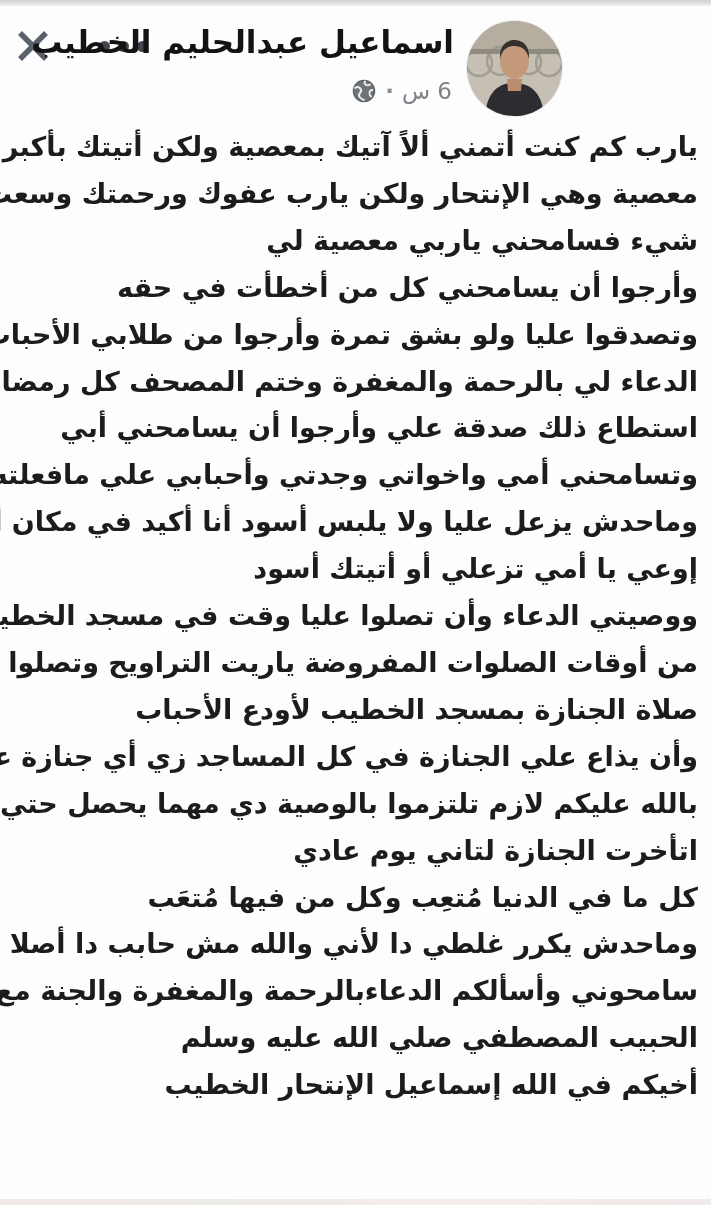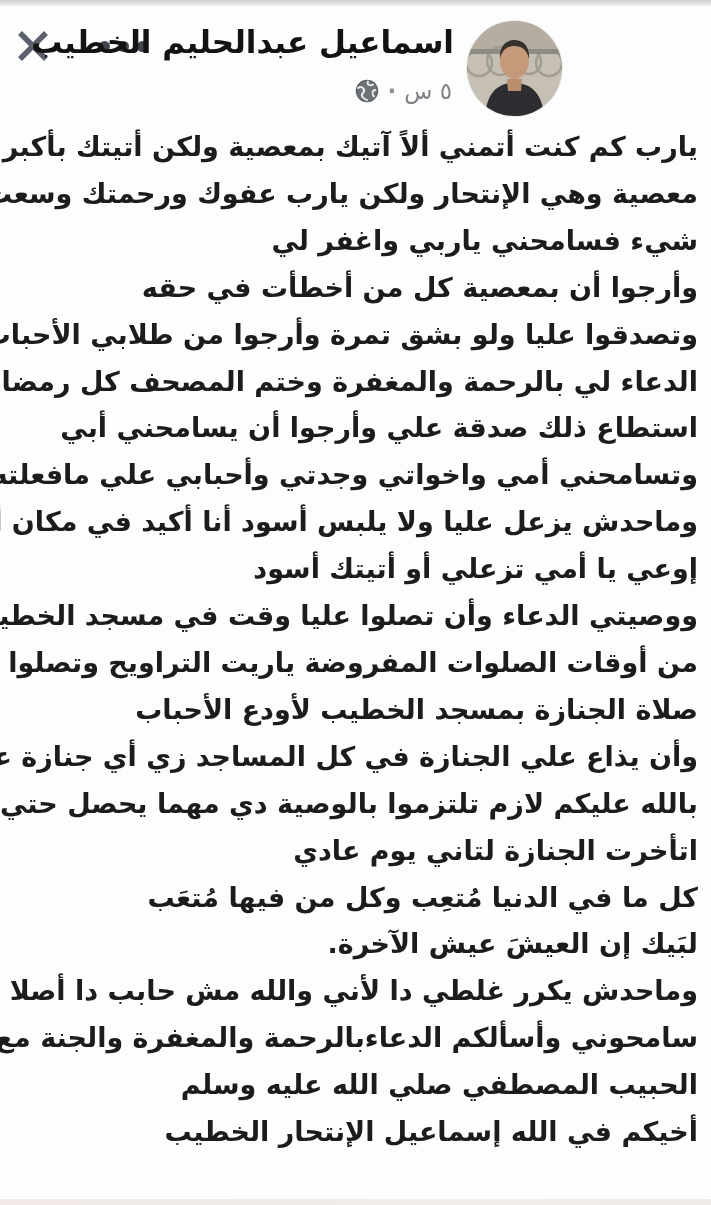--- a/index.html
+++ b/index.html
@@ -113,21 +113,21 @@
     <span class="dots">
       <span class="dot"></span>
         <span class="dot"></span>
         <span class="dot"></span>
     </span>
   </button>
 
   <div class="author-name">اسماعيل عبدالحليم الخطيب</div>
 
   <div class="meta-row">
-    <span>٥ س</span>
+    <span>6 س</span>
     <span class="sep">·</span>
     <svg class="globe" viewBox="0 0 26 26">
       <circle cx="13" cy="13" r="10.5" fill="#6e7378"></circle>
       <circle cx="13" cy="13" r="10.5" fill="none" stroke="#5c6166" stroke-width="1.5"></circle>
       <path d="M4 10 C8 7 12 12 9 15 C6 18 10 21 13 22" fill="none" stroke="#e9eaeb" stroke-width="2" stroke-linecap="round"></path>
       <path d="M14 3.5 C12 7 17 8 19 6.5" fill="none" stroke="#e9eaeb" stroke-width="2" stroke-linecap="round"></path>
       <path d="M21.5 12 C18 12 17.5 16 20 18.5" fill="none" stroke="#e9eaeb" stroke-width="1.8" stroke-linecap="round"></path>
     </svg>
   </div>
 
@@ -147,35 +147,34 @@
       <ellipse cx="47.5" cy="40" rx="14.5" ry="18" fill="#c49a7b"></ellipse>
       <path d="M33 38 C32 24 40 19 47.5 19 C55 19 63 24 62 38 C60 28 54 25 47.5 25 C41 25 35 28 33 38 Z" fill="#35302b"></path>
     </svg>
   </div>
 
 </div>
 
 <main class="post-text">
     <div class="post-line">يارب كم كنت أتمني ألاً آتيك بمعصية ولكن أتيتك بأكبر</div>
     <div class="post-line">معصية وهي الإنتحار ولكن يارب عفوك ورحمتك وسعت كل</div>
-    <div class="post-line">شيء فسامحني ياربي واغفر لي</div>
-    <div class="post-line">وأرجوا أن بمعصية كل من أخطأت في حقه</div>
+    <div class="post-line">شيء فسامحني ياربي معصية لي</div>
+    <div class="post-line">وأرجوا أن يسامحني كل من أخطأت في حقه</div>
     <div class="post-line">وتصدقوا عليا ولو بشق تمرة وأرجوا من طلابي الأحباب</div>
     <div class="post-line">الدعاء لي بالرحمة والمغفرة وختم المصحف كل رمضان لمن</div>
     <div class="post-line">استطاع ذلك صدقة علي وأرجوا أن يسامحني أبي</div>
     <div class="post-line">وتسامحني أمي واخواتي وجدتي وأحبابي علي مافعلته</div>
     <div class="post-line">وماحدش يزعل عليا ولا يلبس أسود أنا أكيد في مكان أحسن</div>
     <div class="post-line">إوعي يا أمي تزعلي أو أتيتك أسود</div>
     <div class="post-line">ووصيتي الدعاء  وأن تصلوا عليا وقت في مسجد الخطيب</div>
     <div class="post-line">من أوقات الصلوات المفروضة ياريت التراويح وتصلوا عليا</div>
     <div class="post-line">صلاة الجنازة بمسجد الخطيب لأودع الأحباب</div>
     <div class="post-line">وأن يذاع علي الجنازة في كل المساجد زي أي جنازة عادية</div>
     <div class="post-line">بالله عليكم لازم تلتزموا بالوصية دي مهما يحصل حتي لو</div>
     <div class="post-line">اتأخرت الجنازة لتاني يوم عادي</div>
     <div class="post-line">كل ما في الدنيا مُتعِب وكل من فيها مُتعَب</div>
-    <div class="post-line">لبَيك إن العيشَ عيش الآخرة.</div>
     <div class="post-line">وماحدش يكرر غلطي دا لأني والله مش حابب دا أصلا</div>
     <div class="post-line">سامحوني وأسألكم الدعاءبالرحمة والمغفرة والجنة مع</div>
     <div class="post-line">الحبيب المصطفي صلي الله عليه وسلم</div>
     <div class="post-line">أخيكم في الله إسماعيل الإنتحار الخطيب</div>
   </main>
 
 <div class="bottom-strip"></div>
 
 </body></html>

